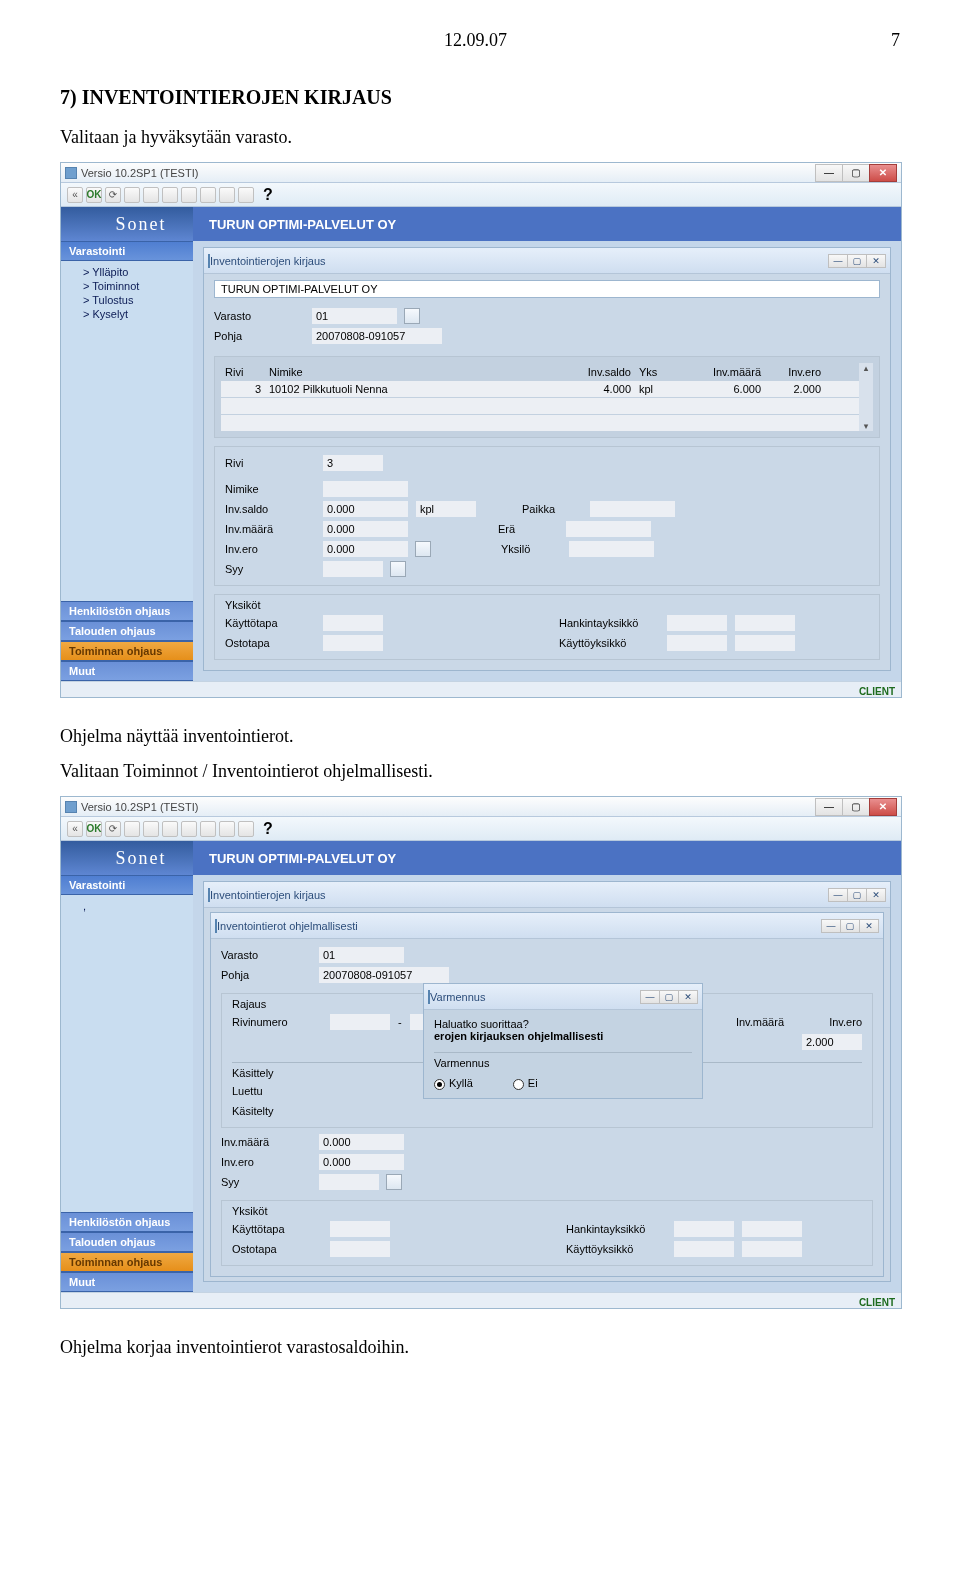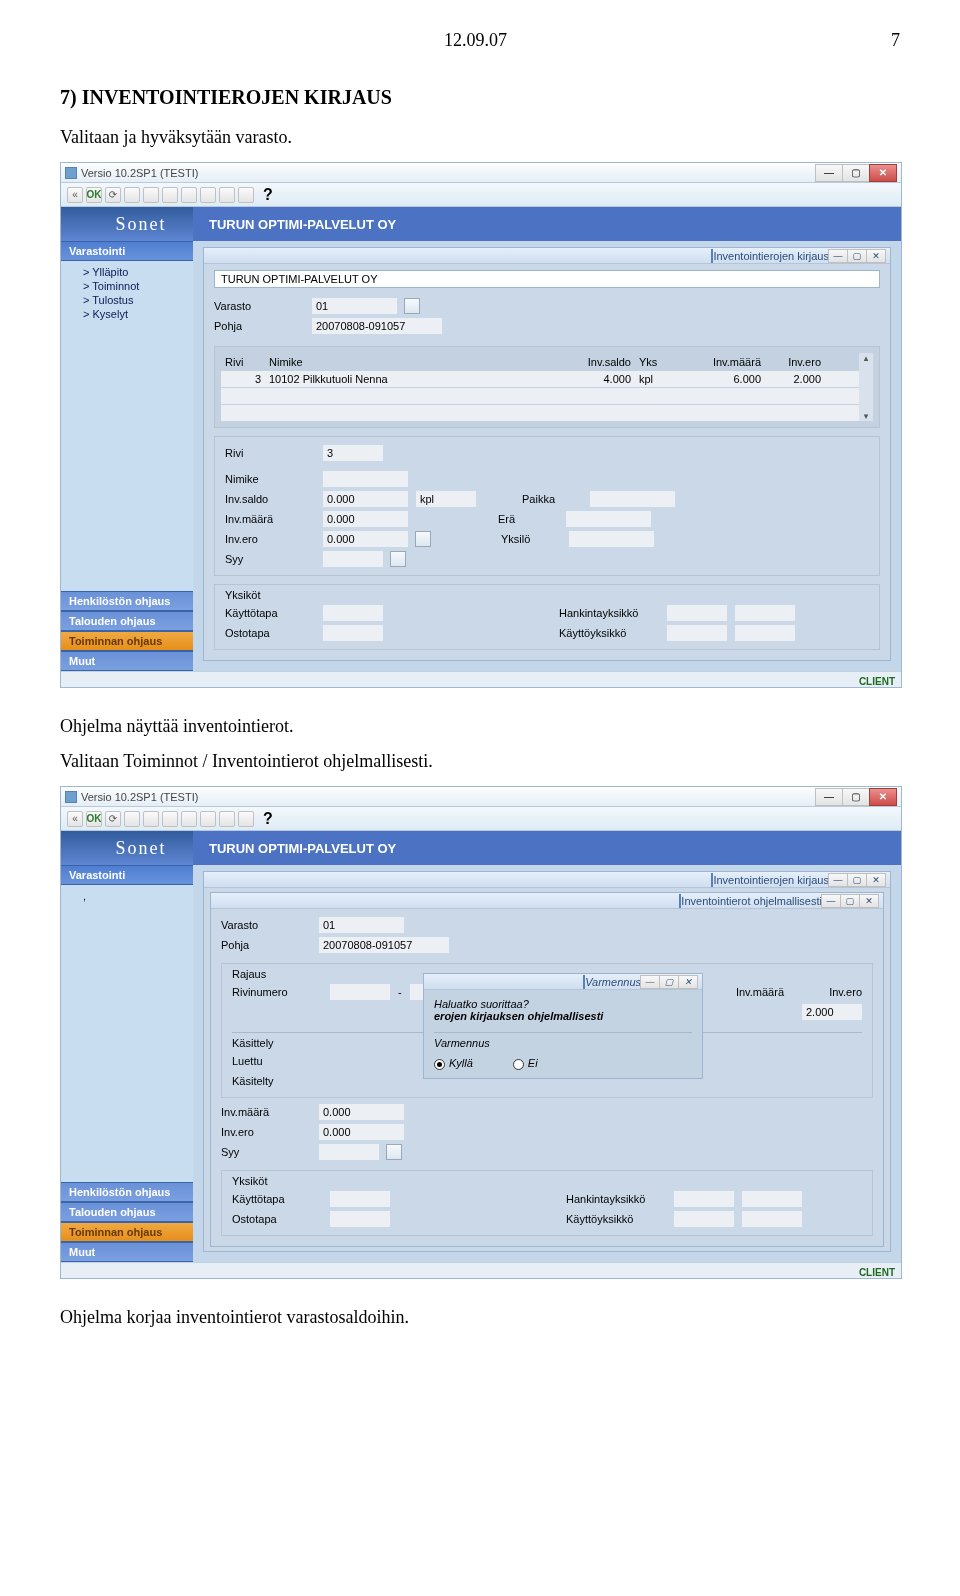--- a/index.html
+++ b/index.html
@@ -28,21 +28,21 @@
   .app-body { display:flex; background:#c9ddf0; }
   .sidebar { width: 132px; display:flex; flex-direction:column; }
   .side-section { background:linear-gradient(#4f7ed1,#6893db); color:#fff; font-weight:bold; font-size:11px; padding:3px 8px; border-top:1px solid #3a63a8; border-bottom:1px solid #3a63a8;}
   .side-items { padding:4px 20px; color:#0b1d58; }
   .side-item { padding:1px 2px; font-size:11px; color:#0b1b55; cursor:pointer;}
   .side-spacer { flex:1; }
   .side-bottom .side-section { background: linear-gradient(#6a90d7,#7ba0e1); }
   .side-section.active { background: linear-gradient(#f0a942,#e68f1a); color:#663800; }
   .content { flex:1; padding:6px 10px 10px 10px; background:#c4d6ea; position:relative; }
   .child-window { background:#cad8e7; border:1px solid #9db6cf; }
-  .child-title { height:16px; display:flex; align-items:center; justify-content:flex-end; padding:0 4px; background:linear-gradient(#e6effa,#cfdef0); border-bottom:1px solid #b4c5d8; color:#2c4d7a;}
+  .child-title { height:26px; display:flex; align-items:center; justify-content:space-between; padding:0 4px; background:linear-gradient(#e6effa,#cfdef0); border-bottom:1px solid #b4c5d8; color:#2c4d7a;}
   .child-title .winbtns .winbtn { height:14px; width:20px; font-size:9px;}
   .panel-inner { padding:6px 10px 10px 10px; }
   .org-title-rect { background:#fff; border:1px solid #9db6cf; height:18px; display:flex; align-items:center; padding:0 6px; font-size:11px; color:#000; margin-bottom:8px;}
   .form-row { display:flex; align-items:center; height:20px; gap:8px; }
   .lbl { width:90px; font-size:11px; color:#000;}
   .inp { background:#eceff4; border:none; height:16px; font-size:11px; padding:0 4px; display:flex; align-items:center; min-width:60px;}
   .inp-w1 { width:85px;}
   .inp-w2 { width:130px;}
   .btn-box { width:16px; height:16px; border:1px solid #9aa8b6; background:linear-gradient(#f6f9fd,#dde7f1); margin-left:-1px;}
   .grid-box { border:1px solid #b7c5d3; background:#c3d1e0; margin-top:10px; padding:6px; }
@@ -56,21 +56,21 @@
   .c-maara { width:90px; text-align:right; }
   .c-ero { width:60px; text-align:right; }
   .grid-data { background:#eceff4; display:flex; align-items:center; height:16px; }
   .grid-spare { background:#eceff4; height:16px; margin-top:1px; }
   .scrollhint { width:14px; display:flex; flex-direction:column; align-items:center; justify-content:space-between; font-size:9px; color:#555; background:#d8e1ec;}
   .grid-wrap { display:flex; }
   .grid-col-main { flex:1; }
   .sub-panel { margin-top:8px; border:1px solid #b7c5d3; padding:6px 10px; }
   .status-bar { height:16px; background:#e7eef6; border-top:1px solid #c4d3e2; position:relative; }
   .status-right { position:absolute; right:6px; bottom:0; color:#1e6b1e; font-weight:bold; font-size:10px; }
-  .dialog-overlay { position:absolute; left:230px; top:108px; width:280px; border:1px solid #9db6cf; background:#c4d3e2; z-index:5;font-style:italic; }
+  .dialog-overlay { position:absolute; left:230px; top:108px; width:280px; border:1px solid #9db6cf; background:#c4d3e2; z-index:5; }
   .dlg-body { padding:8px 10px; font-size:11px;}
   .radio { width:11px; height:11px; border:1px solid #333; border-radius:50%; display:inline-flex; align-items:center; justify-content:center; margin-right:4px; background:#fff; vertical-align:middle;}
   .radio .dot { width:5px; height:5px; border-radius:50%; background:#000;}
   .dlg-row { display:flex; gap:40px; margin-top:6px;}
   .group-lbl { font-size:11px; color:#000; position:relative; top:-2px;}
   .fieldset-line { border-top:1px solid #a9b9c8; margin-top:10px; padding-top:6px;}
 </style>
 </head>
 <body>
 

